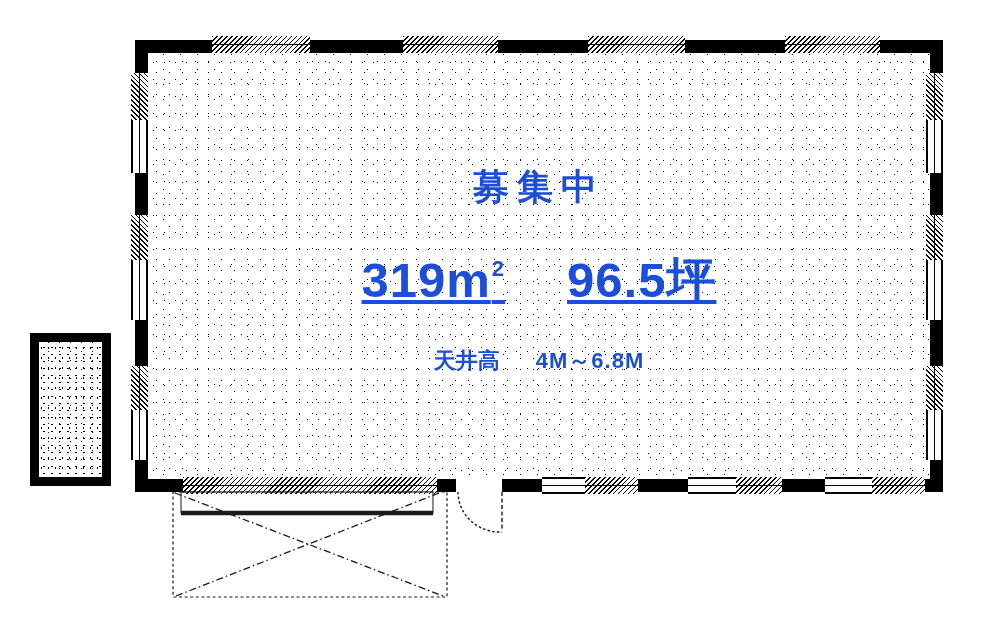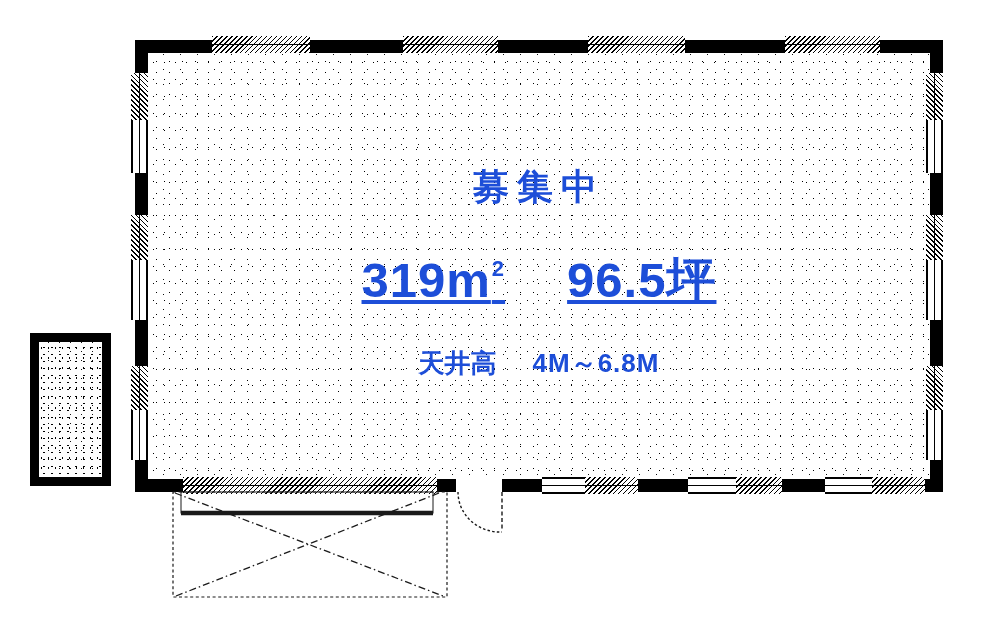--- a/index.html
+++ b/index.html
@@ -53,21 +53,21 @@
       background-image:linear-gradient(#000,#000);
       background-size:1px 100%;background-position:center 0;background-repeat:no-repeat;}
 
   .doorgap{position:absolute;left:456px;top:475px;width:46px;height:20px;background:#fff;z-index:3;}
 
   .labels{position:absolute;left:135px;width:808px;text-align:center;z-index:2;font-weight:bold;}
   .status{top:163px;font-size:36px;letter-spacing:8px;}
   .area{top:248px;font-size:49px;letter-spacing:1px;text-decoration:underline;}
   .area sup{font-size:22px;position:relative;top:-4px;margin-left:1px;}
   .area .tsubo{margin-left:62px;}
-  .ceiling{top:346px;font-size:26px;}
+  .ceiling{top:346px;font-size:22px;}
   .ceiling .val{margin-left:36px;letter-spacing:1px;}
 
   .overlay{position:absolute;left:0;top:0;z-index:4;pointer-events:none;}
 </style>
 </head>
 <body>
 
 <div class="plan">
 
   <div class="room stipple"></div>

